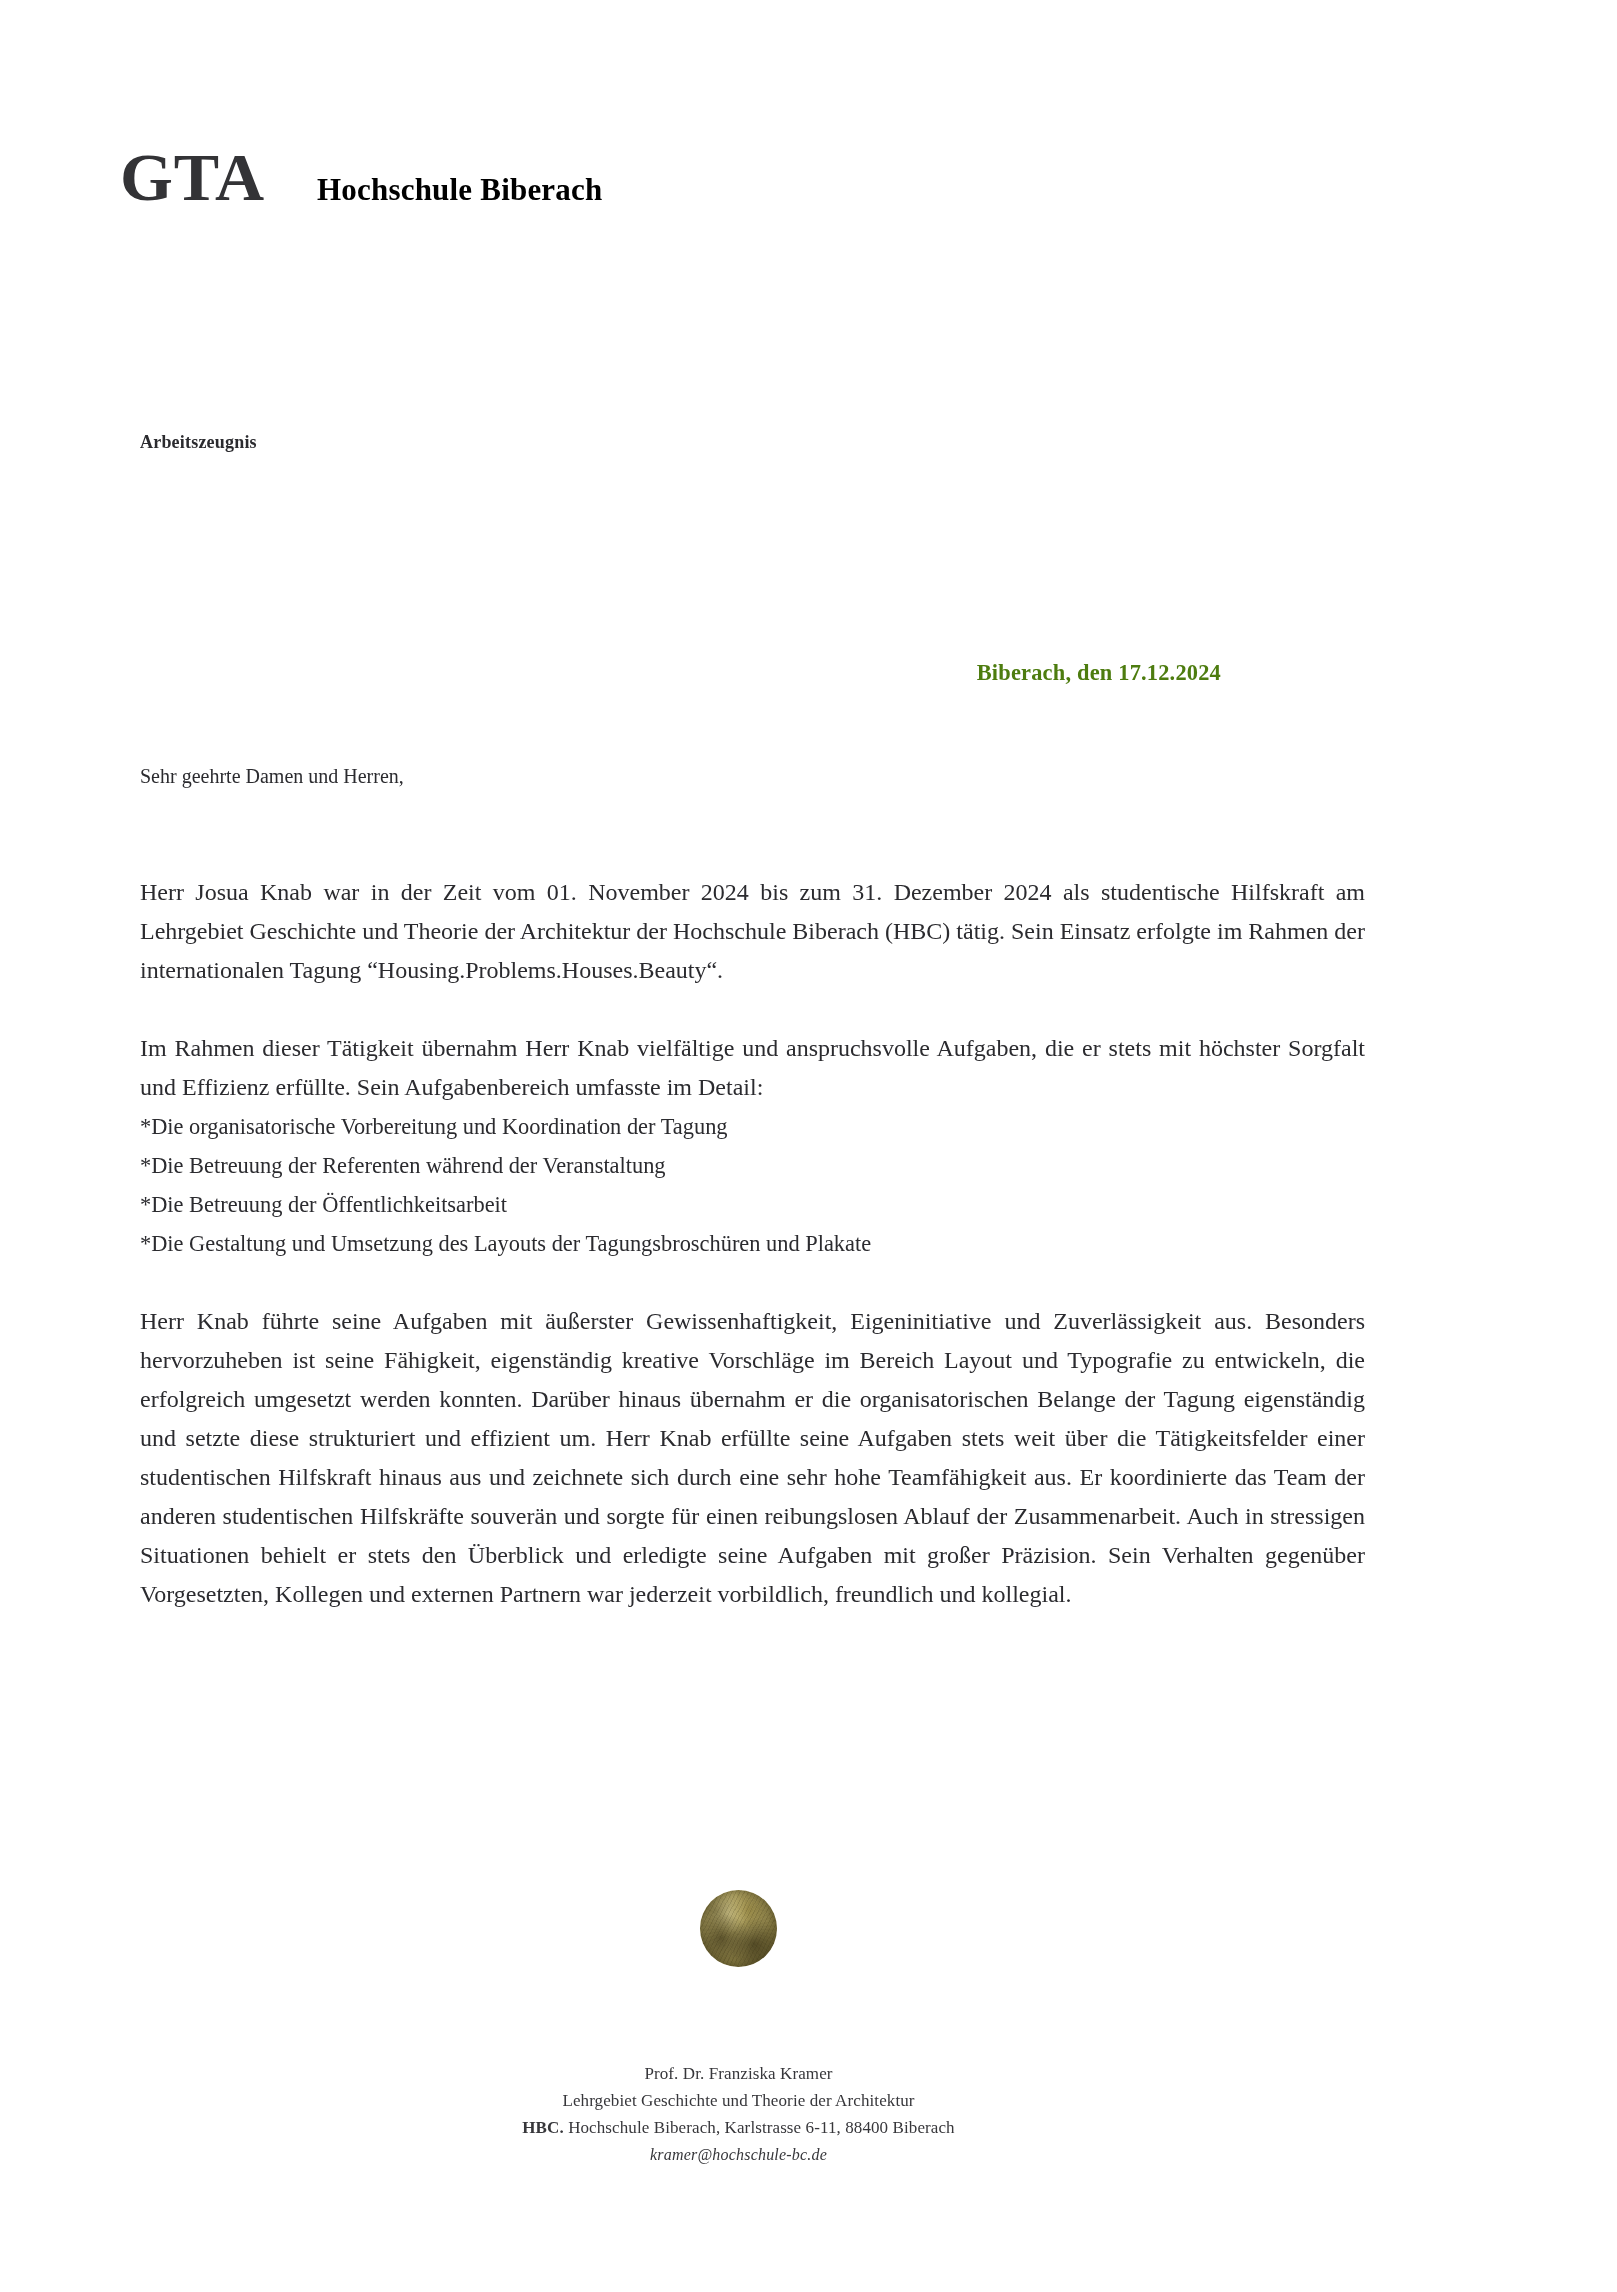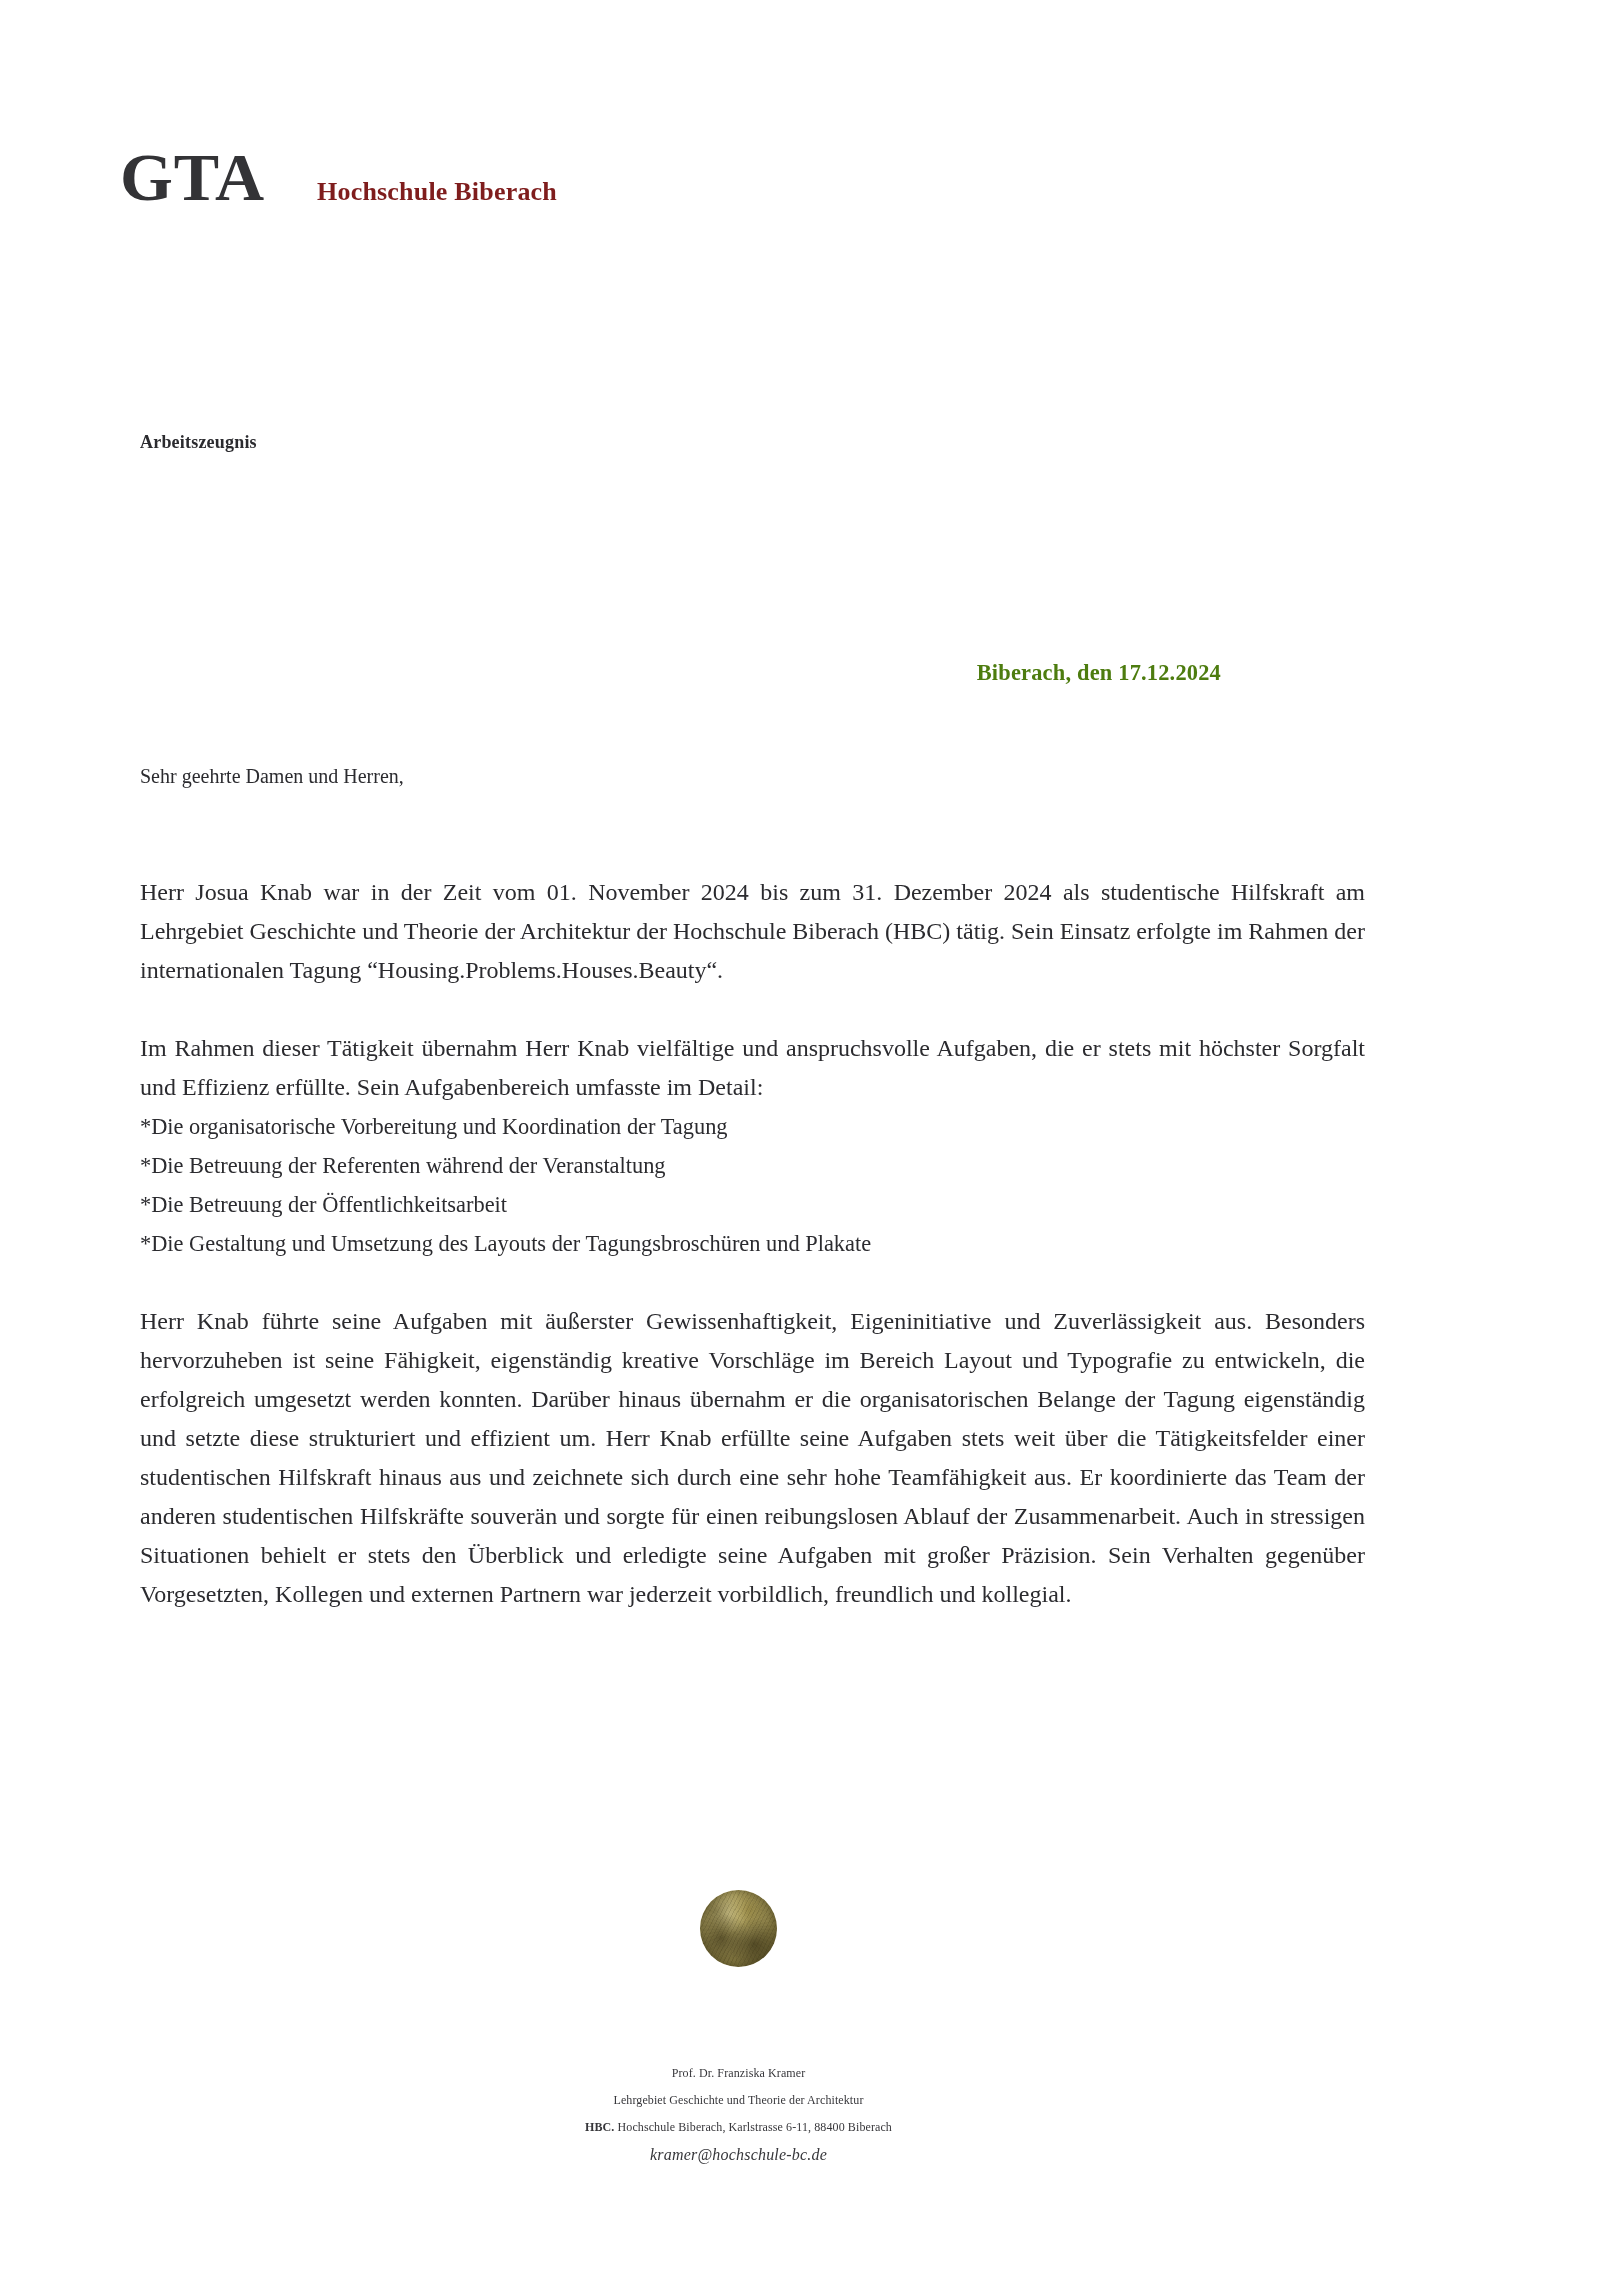--- a/index.html
+++ b/index.html
@@ -34,24 +34,24 @@
     font-family: "Liberation Serif", "DejaVu Serif", serif;
     font-size: 68px;
     font-weight: 700;
     letter-spacing: 0.9px;
     line-height: 1;
     color: #333336;
   }
 
   .logo-sub {
     font-family: "Liberation Serif", "DejaVu Serif", serif;
-    font-size: 26px;
-    font-weight: 700;
-    letter-spacing: 0.2px;
-    color: #7f1d1d;
+    font-size: 31px;
+    font-weight: 700;
+    letter-spacing: 0.2px;
+    color: #000000;
   }
 
   
   .doc-title {
     position: absolute;
     left: 140px;
     top: 432px;
     font-size: 18px;
     font-weight: 700;
     letter-spacing: 0.2px;
@@ -162,21 +162,21 @@
   .footer {
     position: absolute;
     left: 0;
     right: 0;
     top: 2060px;
     text-align: center;
     color: #37373b;
   }
 
   .footer-line {
-    font-size: 12px;
+    font-size: 17px;
     line-height: 27px;
     letter-spacing: 0.1px;
   }
 
   .footer-line .bold { font-weight: 700; }
 
   .footer-email {
     font-size: 16px;
     line-height: 27px;
     font-style: italic;

